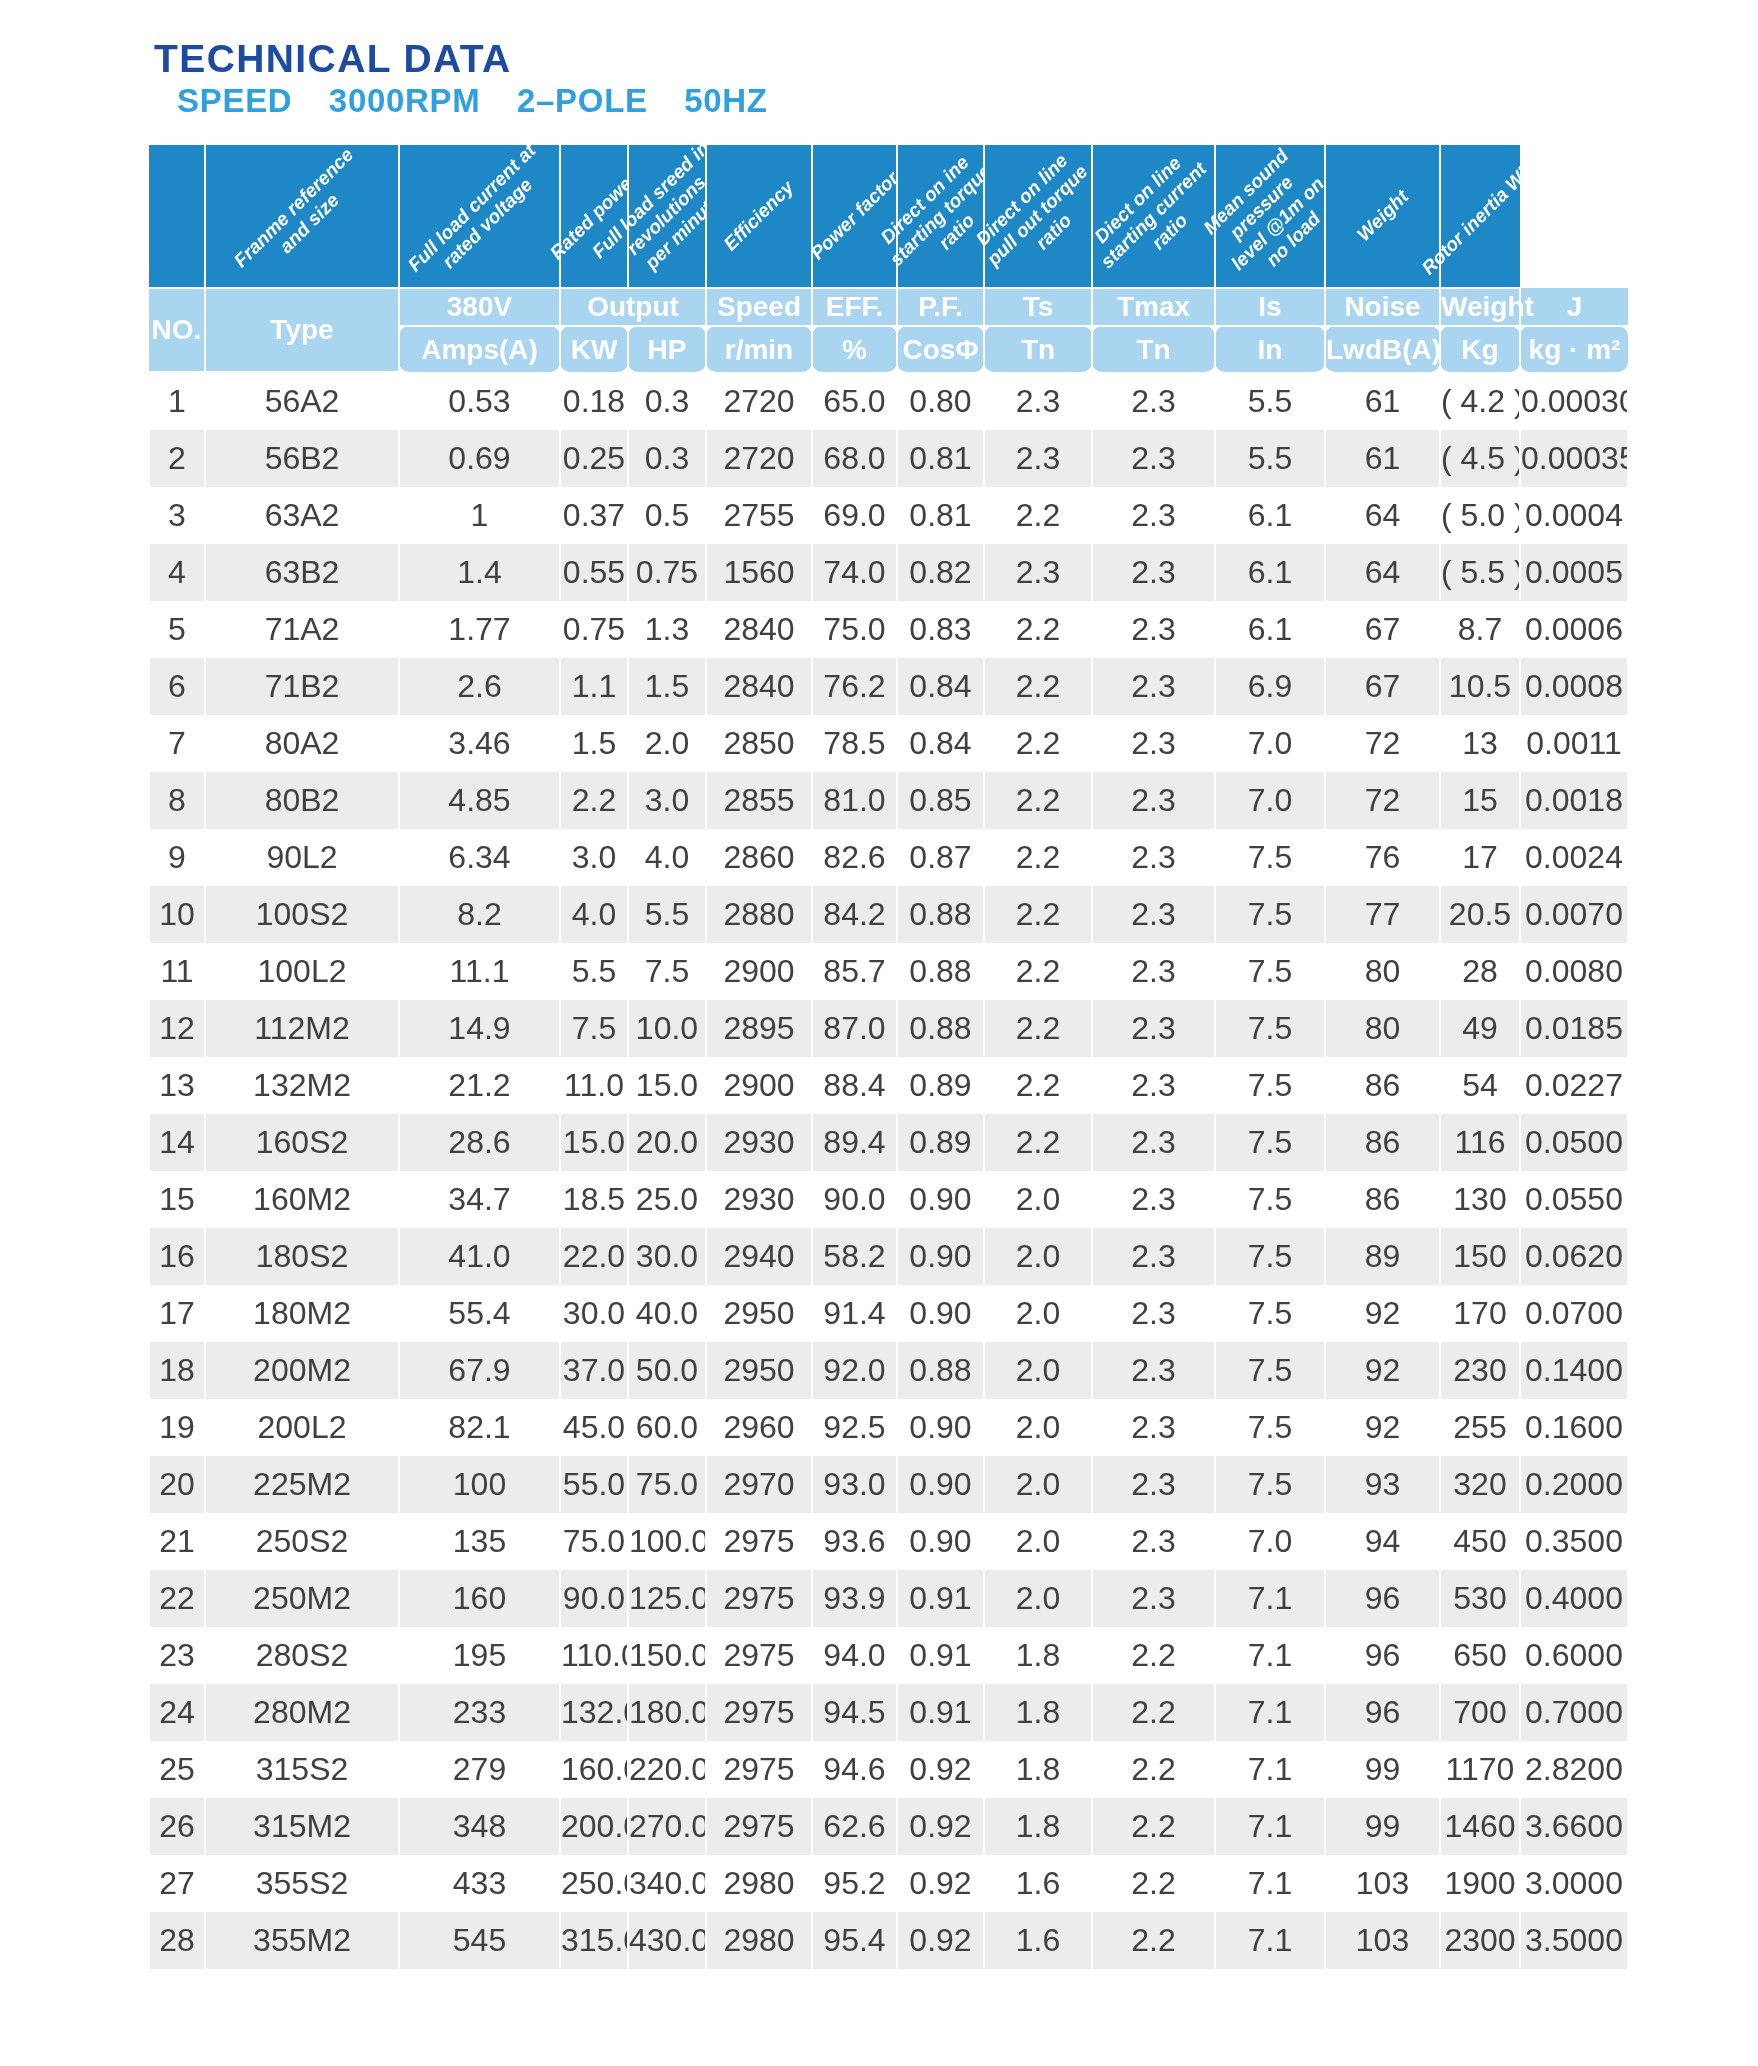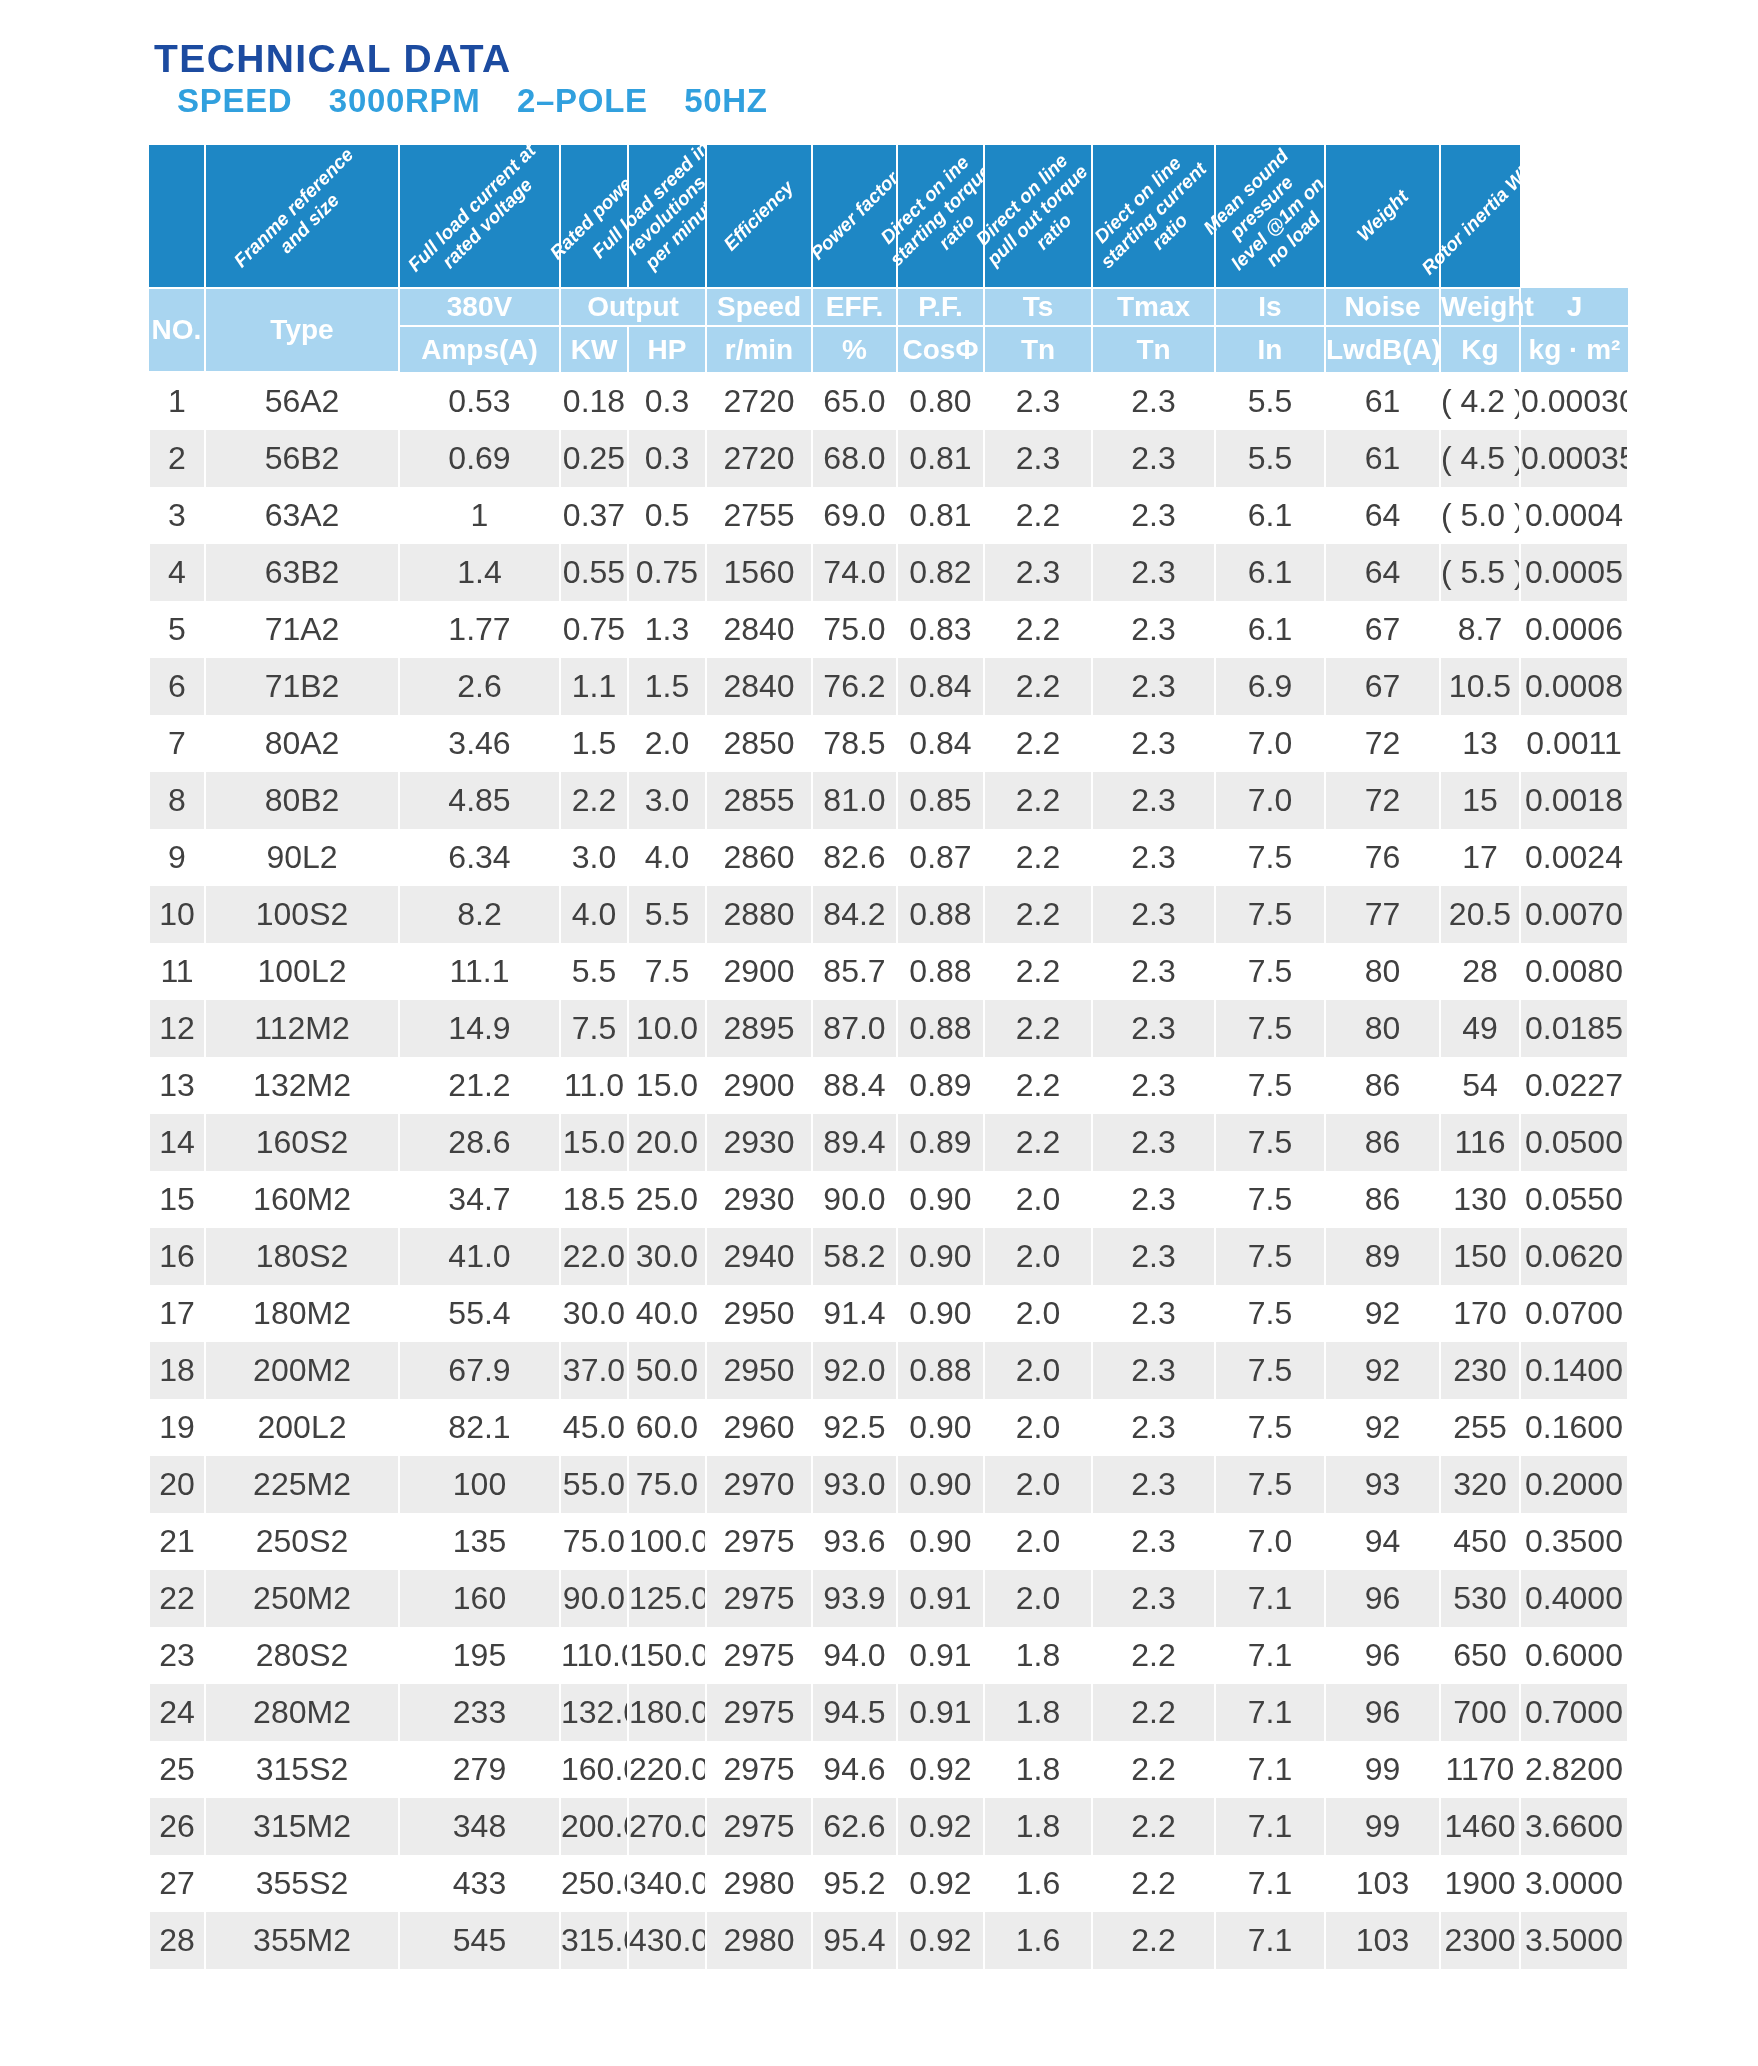--- a/index.html
+++ b/index.html
@@ -70,21 +70,21 @@
     background:#a9d5f0;
     color:#ffffff;
     font-weight:bold;
     font-size:28px;
     padding:0;
     border:2.8px solid #ffffff;
     text-align:center;
     vertical-align:middle;
   }
   tr.sub1 th{height:36px;}
-  tr.sub2 th{height:45px;}
+  tr.sub2 th{height:45px;border-radius:10px;}
   tr.sub1 th:first-child, tr.sub2 th:first-child{border-left:none;}
   tr.sub1 th:last-child, tr.sub2 th:last-child{border-right:none;}
   tr.sub1 th{border-top:none;}
   tr.sub2 th{border-bottom:none;}
   th.small-label{font-size:25px;}
   
   tbody td{
     height:57px;
     font-size:32px;
     color:#404040;

